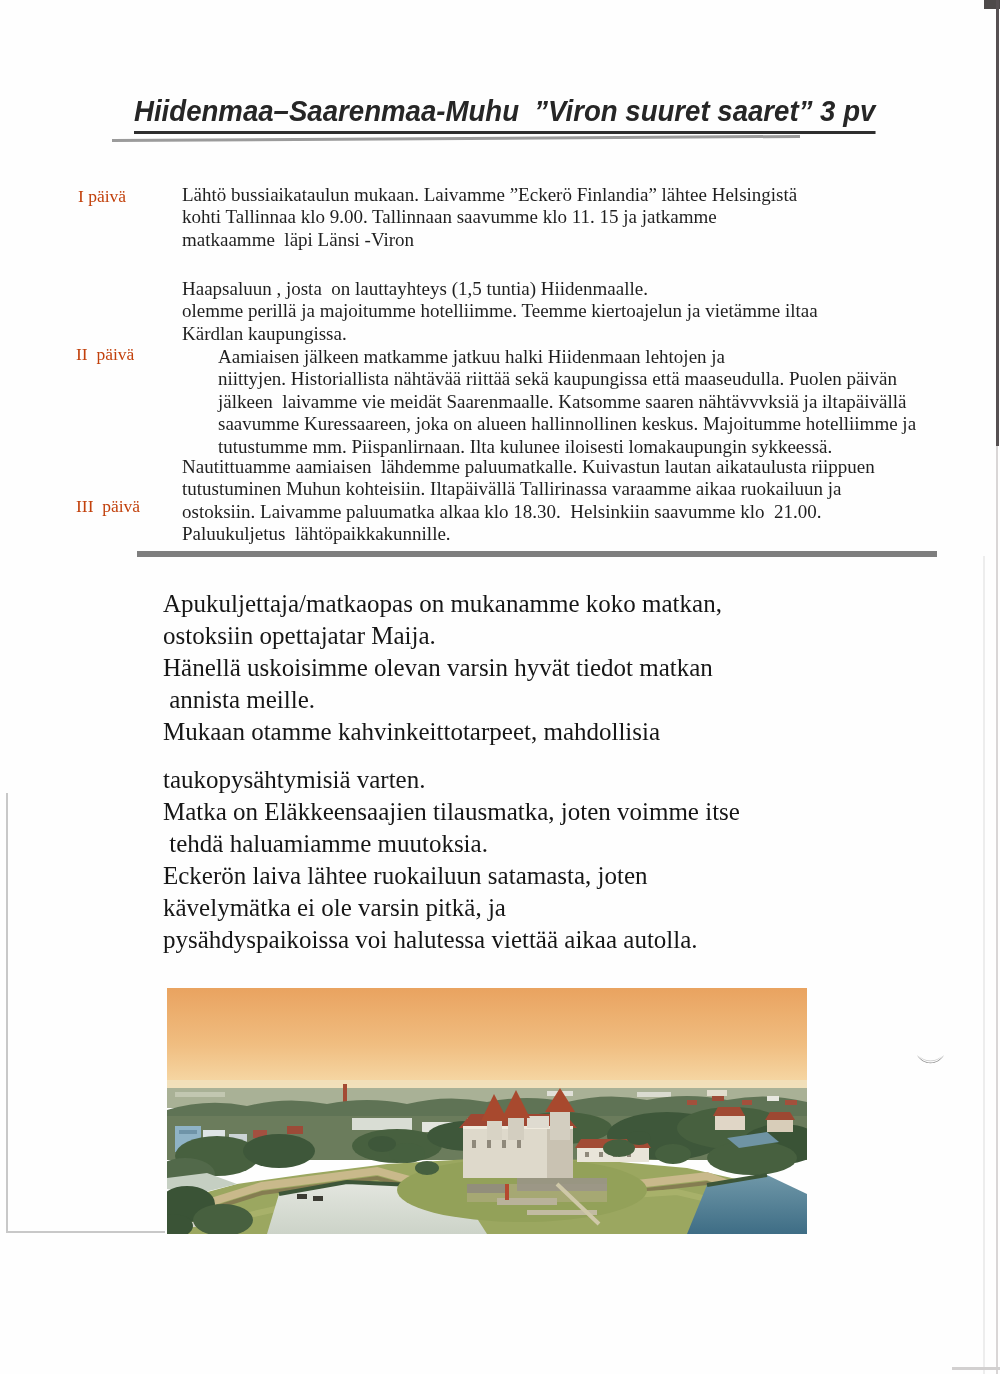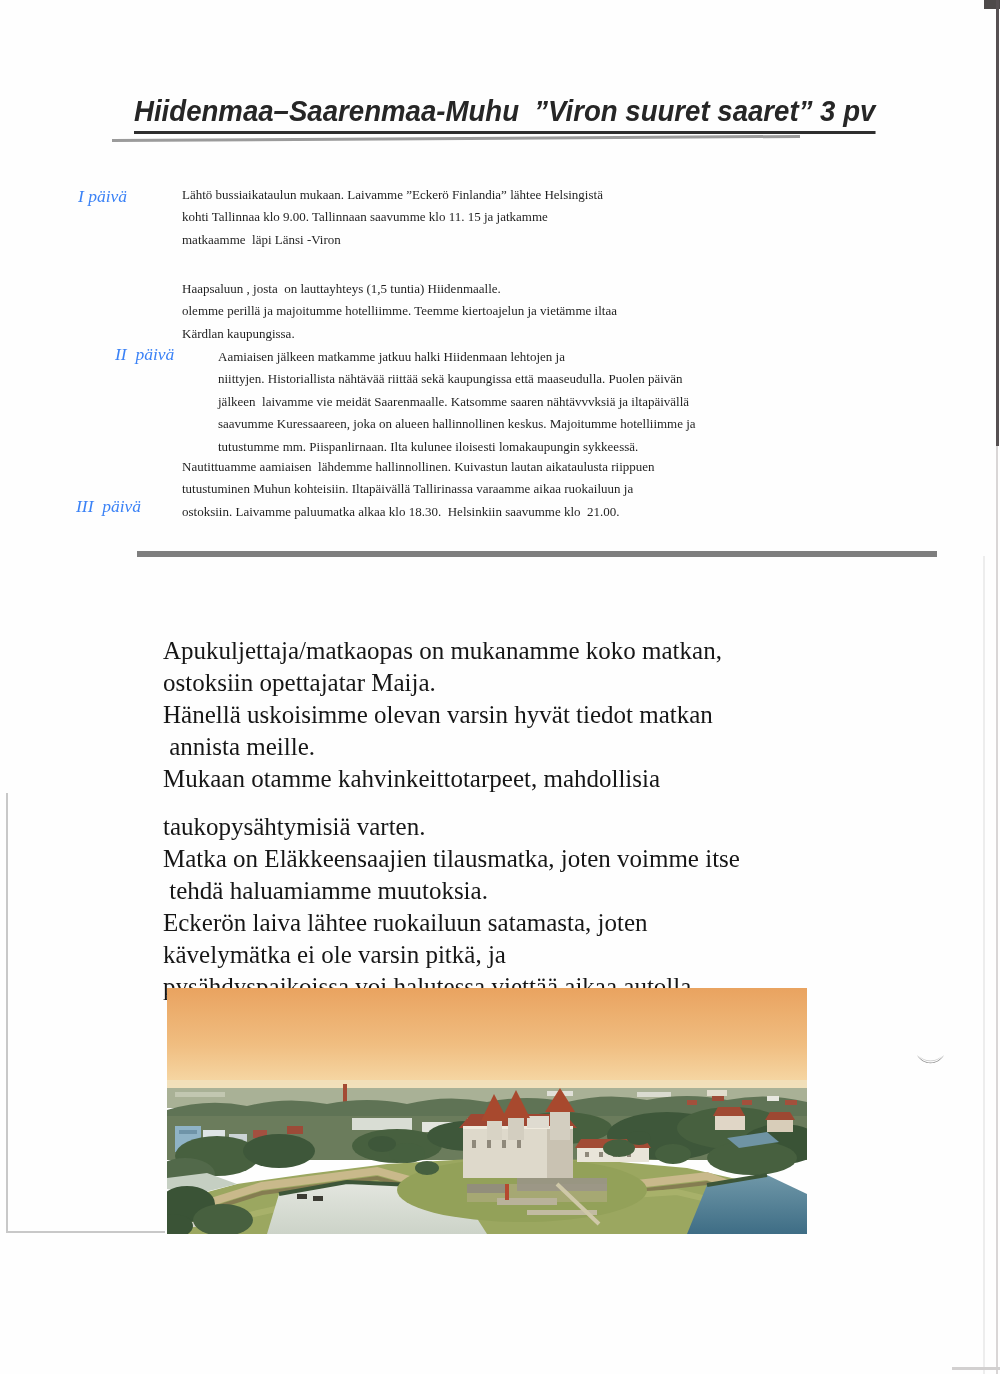--- a/index.html
+++ b/index.html
@@ -9,34 +9,34 @@
   
   .title-wrap{position:absolute;left:134px;top:94px;white-space:nowrap;}
   .title-text{display:inline-block;font-family:"Liberation Sans",sans-serif;
       font-style:italic;font-weight:bold;font-size:30px;color:#262626;
       transform:scaleX(0.92);transform-origin:0 50%;
       border-bottom:3px solid #2f2f2f;padding-bottom:3px;white-space:pre;}
   .title-underline2{position:absolute;left:112px;top:137px;width:688px;height:3px;
       background:#9b9b9b;transform:rotate(-0.35deg);}
 
   
-  .day-label{position:absolute;font-size:17.5px;color:#3b82f6;white-space:pre;font-style:italic;}
+  .day-label{position:absolute;font-size:17.5px;color:#c2410c;white-space:pre;}
   .day1{left:78px;top:186px;}
-  .day2{left:76px;top:344px;margin-left:39px;}
+  .day2{left:76px;top:344px;}
   .day3{left:76px;top:496px;}
 
   
-  .para{position:absolute;left:182px;font-size:13px;color:#1f1f1f;}
+  .para{position:absolute;left:182px;font-size:19px;color:#1f1f1f;}
   .para .tline{line-height:22.4px;white-space:pre;}
   .p1{top:184px;} .p2{top:278px;} .p3{top:346px;margin-left:36px;} .p4{top:456px;} .p5{top:523px;}
 
   .divider{position:absolute;left:137px;top:551px;width:800px;height:6px;background:#7e7e7e;}
 
   
-  .notes{position:absolute;left:163px;top:635px;font-size:25px;color:#161616;}
+  .notes{position:absolute;left:163px;top:588px;font-size:25px;color:#161616;}
   .notes .tline{line-height:32px;white-space:pre;}
   .notes .tline:empty{height:16px;}
 
   
   .photo{position:absolute;left:167px;top:988px;width:640px;height:246px;margin:0;padding:0;}
   .photo svg{display:block;width:640px;height:246px;}
 
   
   .crescent{position:absolute;left:917px;top:1052px;width:27px;height:15px;}
 
@@ -74,23 +74,26 @@
       <div class="tline">Kärdlan kaupungissa.</div>
     </div>
   <div class="para p3">
       <div class="tline">Aamiaisen jälkeen matkamme jatkuu halki Hiidenmaan lehtojen ja</div>
       <div class="tline">niittyjen. Historiallista nähtävää riittää sekä kaupungissa että maaseudulla. Puolen päivän</div>
       <div class="tline">jälkeen  laivamme vie meidät Saarenmaalle. Katsomme saaren nähtävvvksiä ja iltapäivällä</div>
       <div class="tline">saavumme Kuressaareen, joka on alueen hallinnollinen keskus. Majoitumme hotelliimme ja</div>
       <div class="tline">tutustumme mm. Piispanlirnaan. Ilta kulunee iloisesti lomakaupungin sykkeessä.</div>
     </div>
   <div class="para p4">
-      <div class="tline">Nautittuamme aamiaisen  lähdemme hallinnollinen. Kuivastun lautan aikataulusta riippuen</div>
+      <div class="tline">Nautittuamme aamiaisen  lähdemme paluumatkalle. Kuivastun lautan aikataulusta riippuen</div>
       <div class="tline">tutustuminen Muhun kohteisiin. Iltapäivällä Tallirinassa varaamme aikaa ruokailuun ja</div>
       <div class="tline">ostoksiin. Laivamme paluumatka alkaa klo 18.30.  Helsinkiin saavumme klo  21.00.</div>
+    </div>
+  <div class="para p5">
+      <div class="tline">Paluukuljetus  lähtöpaikkakunnille.</div>
     </div>
 
   <div class="divider"></div>
 
   <div class="notes">
       <div class="tline">Apukuljettaja/matkaopas on mukanamme koko matkan,</div>
       <div class="tline">ostoksiin opettajatar Maija.</div>
       <div class="tline">Hänellä uskoisimme olevan varsin hyvät tiedot matkan</div>
       <div class="tline"> annista meille.</div>
       <div class="tline">Mukaan otamme kahvinkeittotarpeet, mahdollisia</div>

